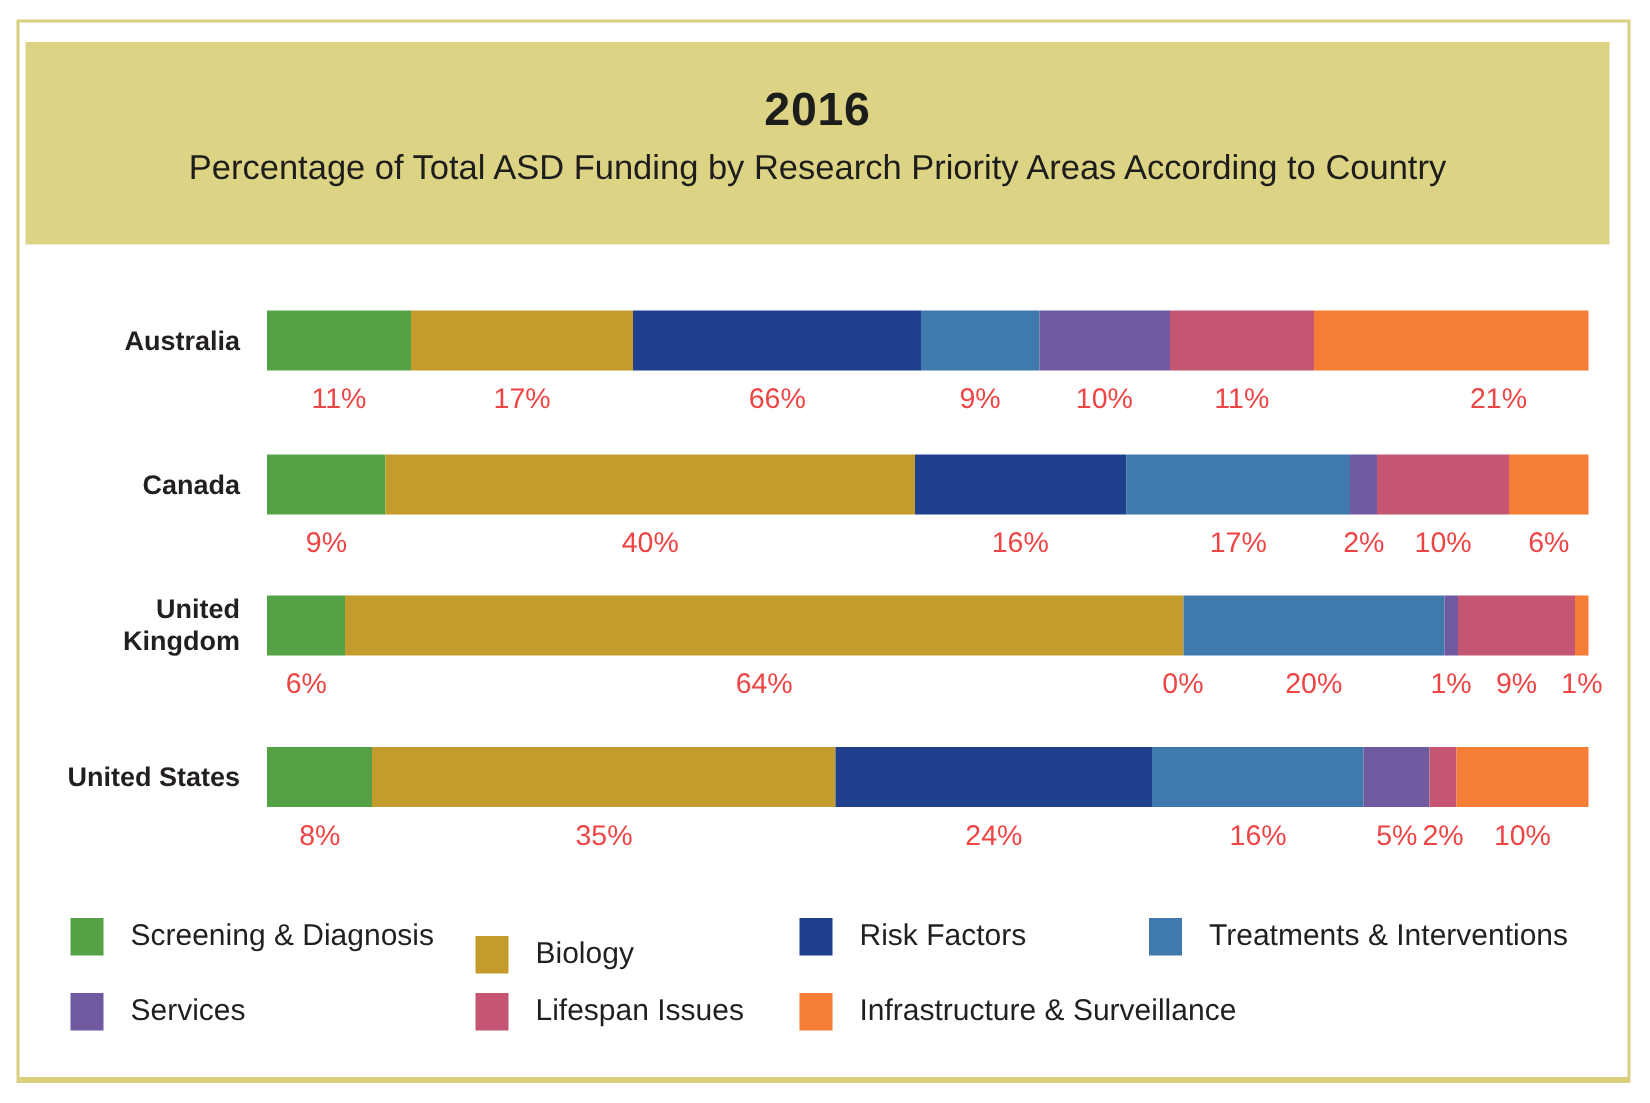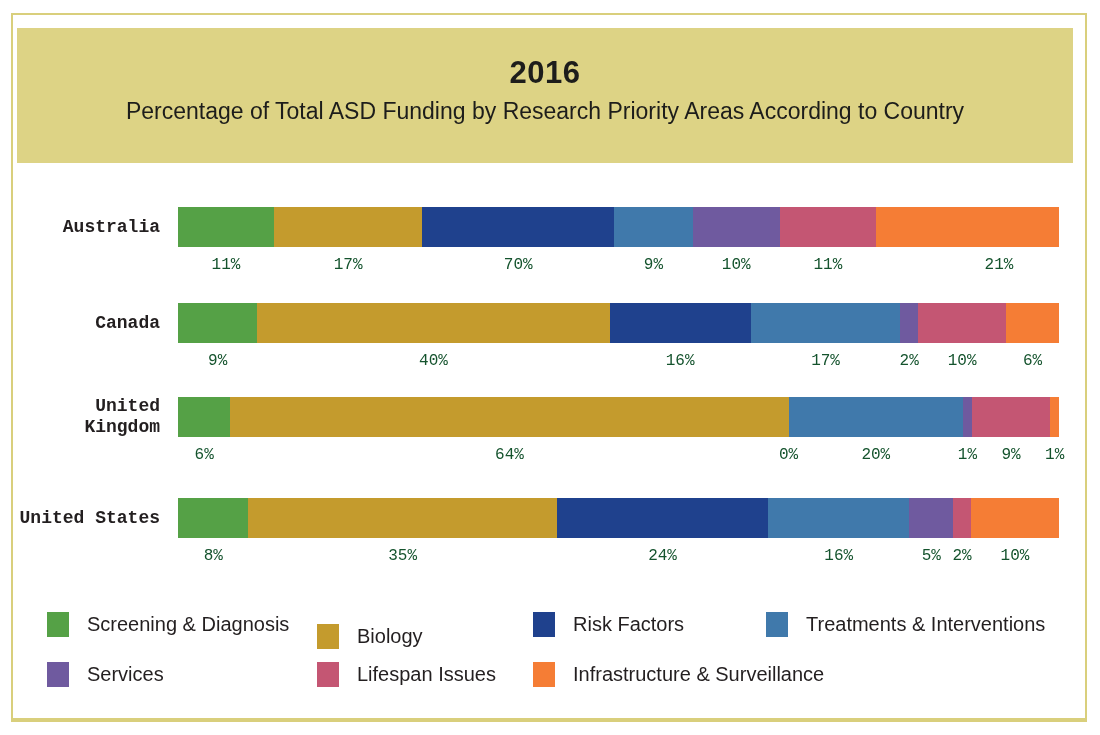--- a/index.html
+++ b/index.html
@@ -16,34 +16,34 @@
     background:#ddd385;text-align:center;
   }
   .chart-title{
     margin:0;padding-top:27px;font-size:31px;font-weight:bold;
     letter-spacing:.5px;color:#1d1d1b;
   }
   .chart-subtitle{
     margin:7px 0 0 0;font-size:23px;font-weight:normal;color:#1d1d1b;
   }
   .chart-area{position:absolute;left:0;top:0;width:1100px;height:735px;}
-  .chart-row{position:absolute;left:0;width:1100px;height:78px;font-family:Liberation Mono, monospace;}
+  .chart-row{position:absolute;left:0;width:1100px;height:78px;}
   .country-label{
     position:absolute;left:0;top:0;width:160px;height:40px;
     display:flex;align-items:center;justify-content:flex-end;
     font-weight:bold;font-size:18px;line-height:21px;text-align:right;
     white-space:pre-line;
   }
   .bar-track{
     position:absolute;left:178px;top:0;width:881px;height:40px;
   }
   .bar-segment{position:absolute;top:0;height:40px;}
   .segment-label{
     position:absolute;top:49px;transform:translateX(-50%);
-    font-size:16px;white-space:nowrap;color:#14532d;
+    font-size:19px;white-space:nowrap;color:#ef4444;
   }
   .legend{position:absolute;left:0;top:0;width:1100px;height:735px;}
   .legend-item{
     position:absolute;display:flex;align-items:center;height:26px;
   }
   .legend-swatch{width:22px;height:25px;margin-right:18px;flex:0 0 auto;}
   .legend-label{font-size:20px;color:#231f20;white-space:nowrap;}
 </style>
 </head>
 <body>
@@ -53,21 +53,21 @@
 <div class="header-band">
   <h1 class="chart-title">2016</h1>
   <h2 class="chart-subtitle">Percentage of Total ASD Funding by Research Priority Areas According to Country</h2>
 </div>
 
 <div class="chart-area" id="chart">
     <div class="chart-row" style="top: 207px;">
       <div class="country-label">Australia</div>
       <span class="segment-label" style="left: 225.975px;">11%</span>
       <span class="segment-label" style="left: 348.094px;">17%</span>
-      <span class="segment-label" style="left: 518.188px;">70%</span>
+      <span class="segment-label" style="left: 518.188px;">66%</span>
       <span class="segment-label" style="left: 653.391px;">9%</span>
       <span class="segment-label" style="left: 736.257px;">10%</span>
       <span class="segment-label" style="left: 827.847px;">11%</span>
       <span class="segment-label" style="left: 999px;">21%</span>
       <div class="bar-track">
         <div class="bar-segment" title="Screening &amp; Diagnosis: 11%" style="left: 0px; width: 95.9505px; background: rgb(85, 161, 70);"></div>
         <div class="bar-segment" title="Biology: 17%" style="left: 95.9505px; width: 148.287px; background: rgb(196, 155, 45);"></div>
         <div class="bar-segment" title="Risk Factors: 22%" style="left: 244.238px; width: 191.901px; background: rgb(31, 65, 141);"></div>
         <div class="bar-segment" title="Treatments &amp; Interventions: 9%" style="left: 436.139px; width: 78.505px; background: rgb(64, 121, 171);"></div>
         <div class="bar-segment" title="Services: 10%" style="left: 514.644px; width: 87.2277px; background: rgb(111, 90, 159);"></div>

